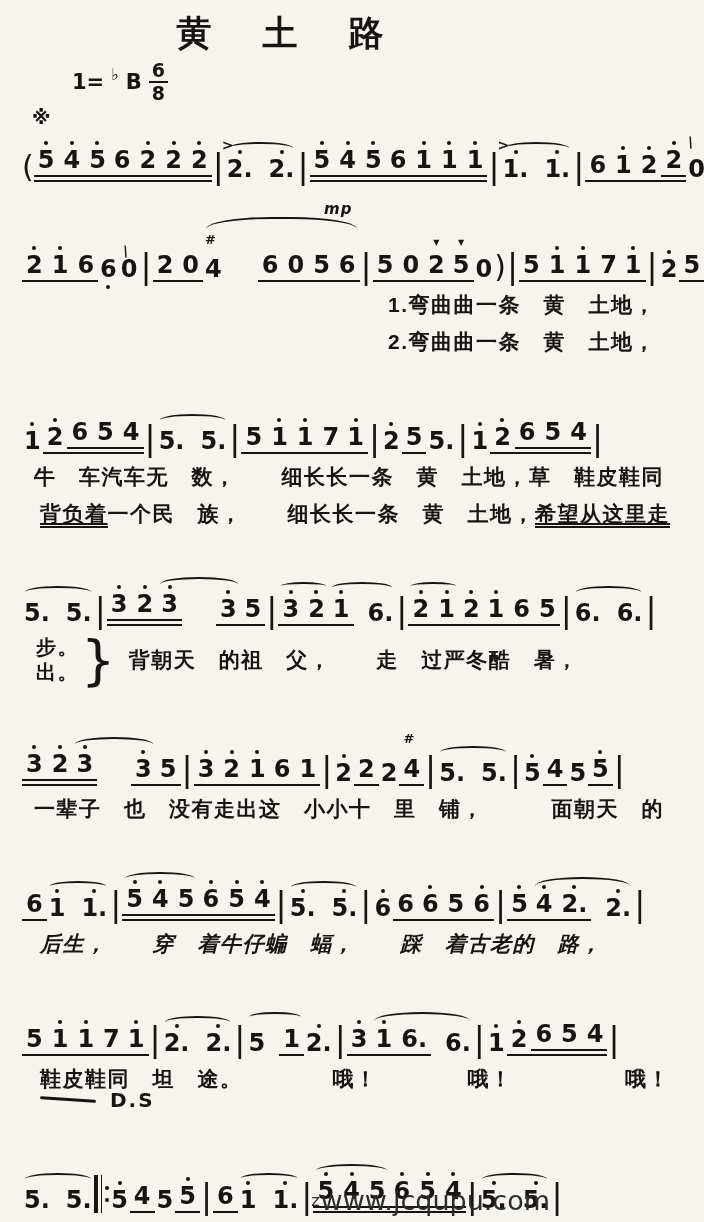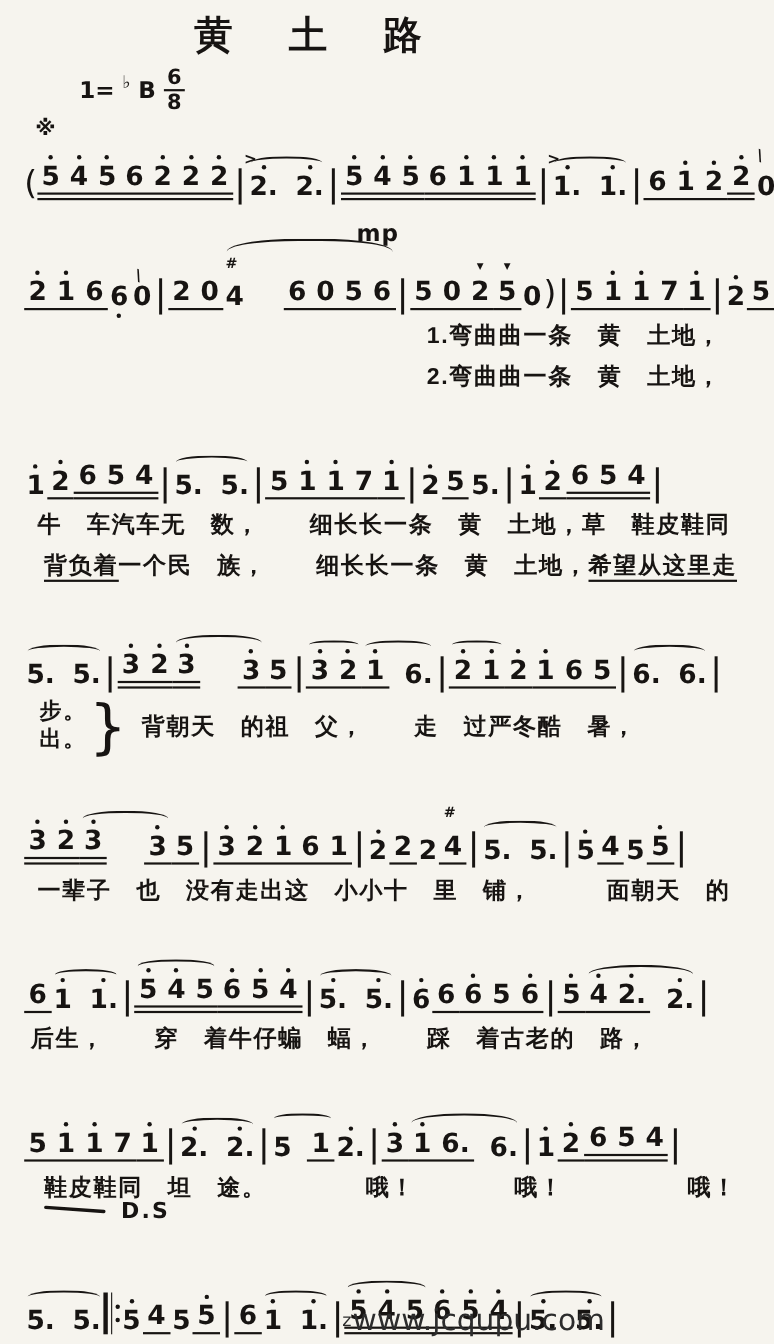--- a/index.html
+++ b/index.html
@@ -44,27 +44,27 @@
   .sp{display:inline-block;width:10px;}
   .repwrap{display:inline-flex;align-items:center;gap:3px;height:38px;}
   .rthick{display:inline-block;width:4px;height:38px;background:#171412;}
   .rthin{display:inline-block;width:1.5px;height:38px;background:#171412;}
   .rdots{display:inline-flex;flex-direction:column;gap:8px;}
   .rdot{display:inline-block;width:4px;height:4px;border-radius:50%;background:#171412;}
 
   
   .lrow{margin-top:9px;font-size:21px;font-weight:700;letter-spacing:1.5px;white-space:pre;}
   .lrow.flexrow{display:flex;align-items:center;}
-  .lu{border-bottom:2.5px solid #171412;padding-bottom:1px;}
+  .lu{border-bottom:2.5px solid #171412;padding-bottom:1px;text-decoration:underline;}
   .stack{display:inline-flex;flex-direction:column;line-height:1.25;font-size:20px;}
   .brace{font-size:54px;font-weight:400;line-height:0.8;margin:0 12px 0 2px;font-family:"DejaVu Sans",sans-serif;}
 
   
   .mark{position:absolute;font-family:"DejaVu Sans",sans-serif;font-weight:700;font-size:19px;}
-  .dyn{font-size:21px;letter-spacing:1px;}
+  .dyn{font-style:italic;font-size:15px;letter-spacing:1px;}
   .seg{font-size:19px;}
   .ds{font-size:20px;letter-spacing:2px;}
   .dsline{width:56px;height:3px;background:#171412;border-radius:2px;transform:rotate(4deg);}
 
   
   .wm{position:absolute;right:18px;bottom:6px;font-family:"DejaVu Sans",sans-serif;
       font-size:27px;color:#2c2c2c;}
   .wmpre{font-size:16px;vertical-align:4px;margin-right:1px;}
 </style>
 </head>
@@ -423,21 +423,21 @@
           <span class="arcgrp">
             <i class="arc"></i>
             <span class="urun">
               <span class="note"><span class="txt">4</span><i class="od"></i></span>
               <span class="note"><span class="txt">2.</span><i class="od"></i></span>
             </span>
             <span class="note"><span class="txt">2.</span><i class="od"></i></span>
           </span>
           <span class="bl">|</span>
         </div>
-        <div class="lrow" style="margin-left: 6px;"><span>后生，　　穿　着牛仔蝙　蝠，　　踩　着古老的　路，</span></div>
+        <div class="lrow" style="margin-left: 18px; font-style: italic;"><span>后生，　　穿　着牛仔蝙　蝠，　　踩　着古老的　路，</span></div>
       </div>
       <div class="system">
         <div class="mline">
           <span class="urun">
             <span class="note"><span class="txt">5</span></span>
             <span class="note"><span class="txt">1</span><i class="od"></i></span>
             <span class="note"><span class="txt">1</span><i class="od"></i></span>
             <span class="note"><span class="txt">7</span></span>
           </span>
           <span class="sp"></span>

